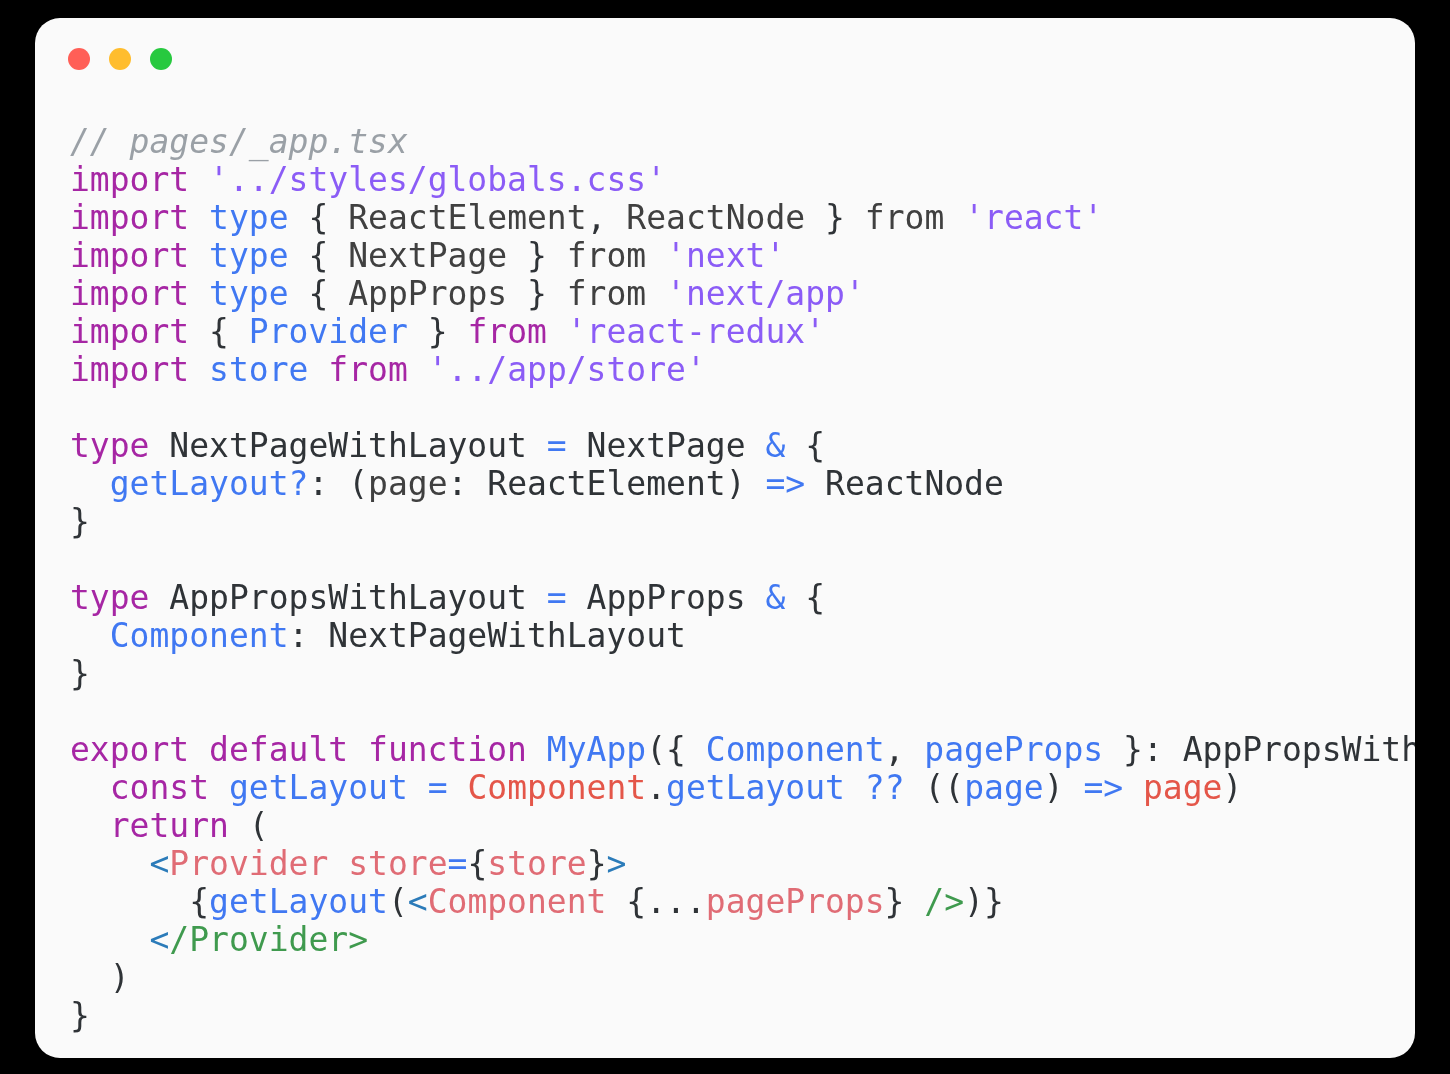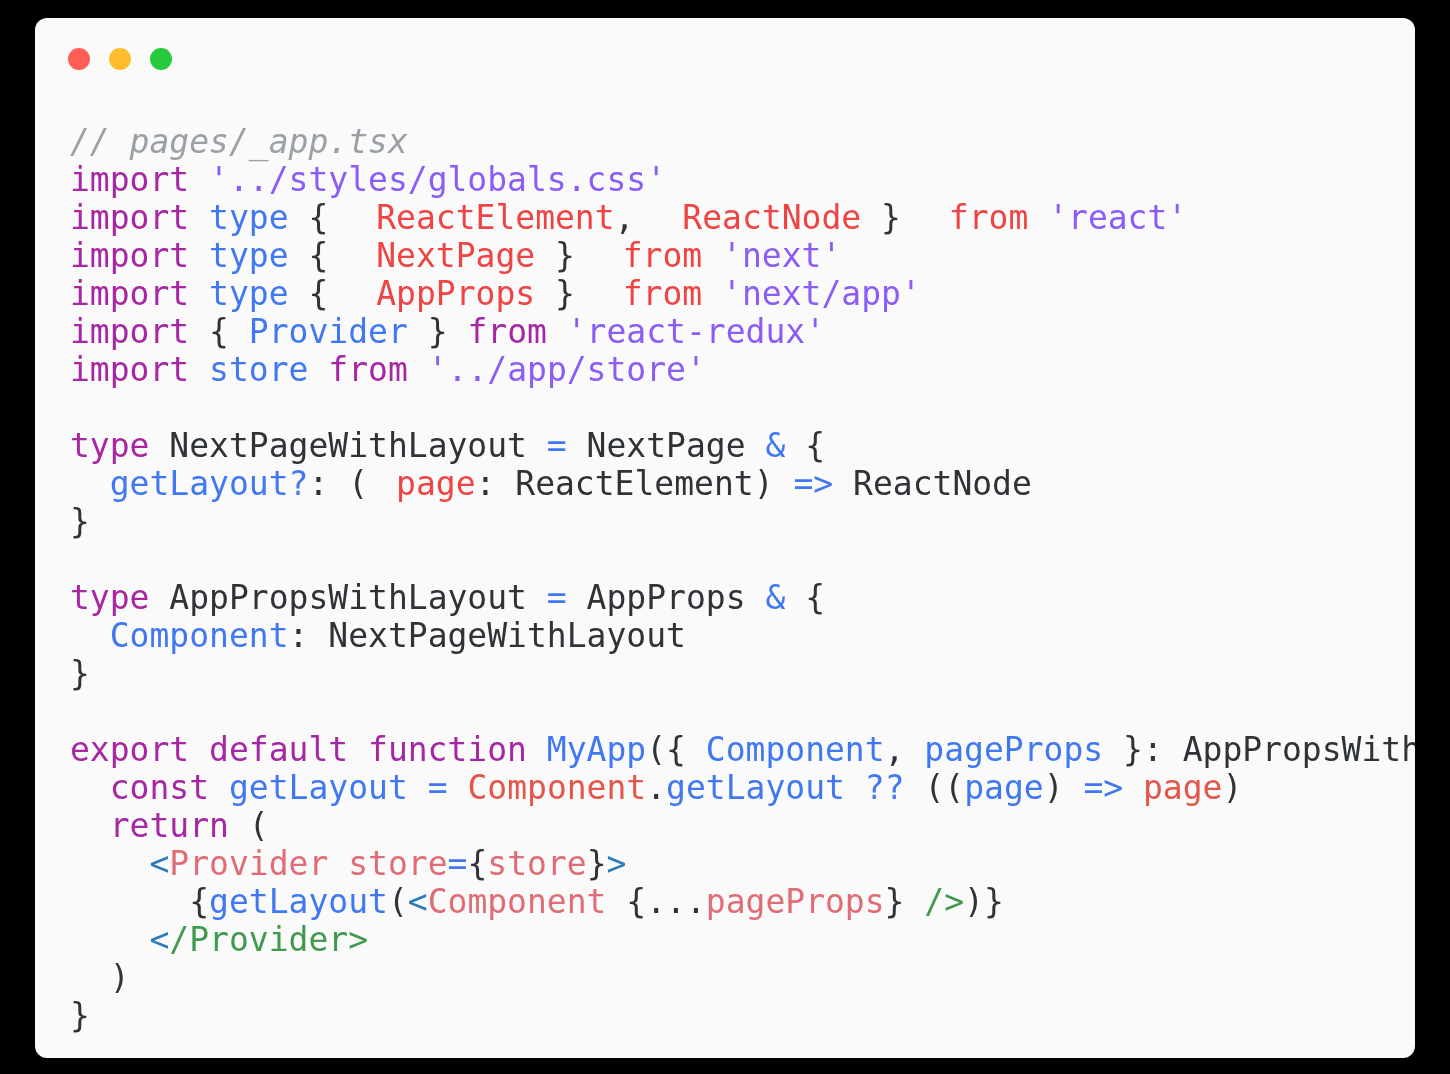--- a/index.html
+++ b/index.html
@@ -22,21 +22,21 @@
   }
 
   
   #window {
     position: absolute;
     left: 35px;
     top: 18px;
     width: 1380px;
     height: 1040px;
     background: #fafafa;
-    border-radius: 12px;
+    border-radius: 25px;
     overflow: hidden;
   }
 
   #titlebar {
     position: absolute;
     left: 0;
     top: 0;
     width: 100%;
     height: 80px;
   }
@@ -70,21 +70,21 @@
 
   .line {
     height: 38px;
     white-space: pre;
   }
 
   
   .t-comment  { color: #9aa0a6; font-style: italic; }
   .t-keyword  { color: #a626a4; }           
   .t-string   { color: #8b5cf6; }           
-  .t-type     { color: #ef4444; margin-left: 28px; }           
+  .t-type     { color: #404040; }           
   .t-plain    { color: #2f3337; }           
   .t-blue     { color: #4078f2; }           
   .t-var      { color: #e45649; }           
   .t-jsxtag   { color: #3f9a4e; }           
   .t-jsxangle { color: #2b7bb9; }           
   .t-attr     { color: #e06c75; }           
 </style>
 </head>
 <body>
 

